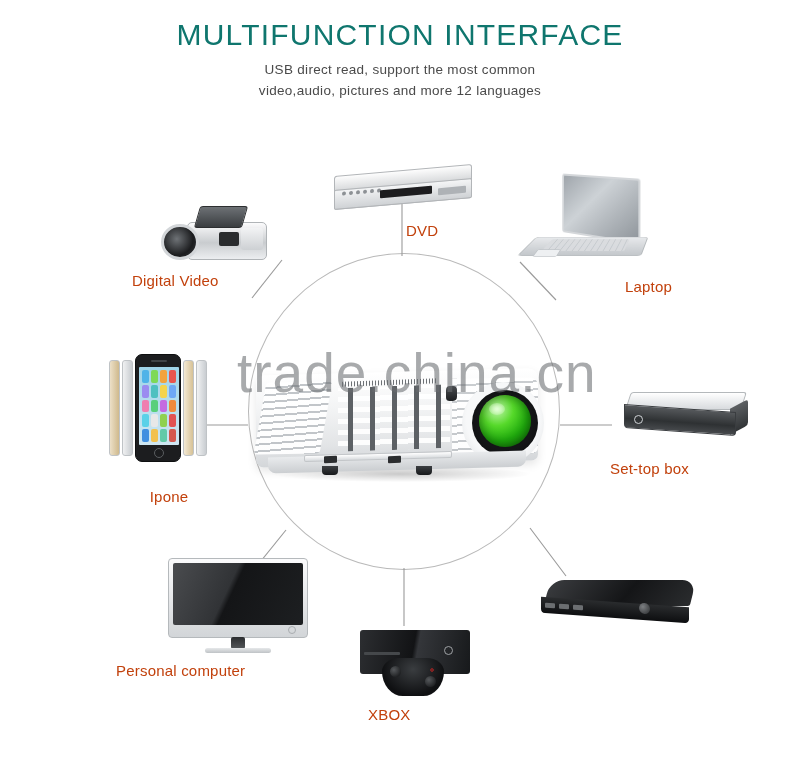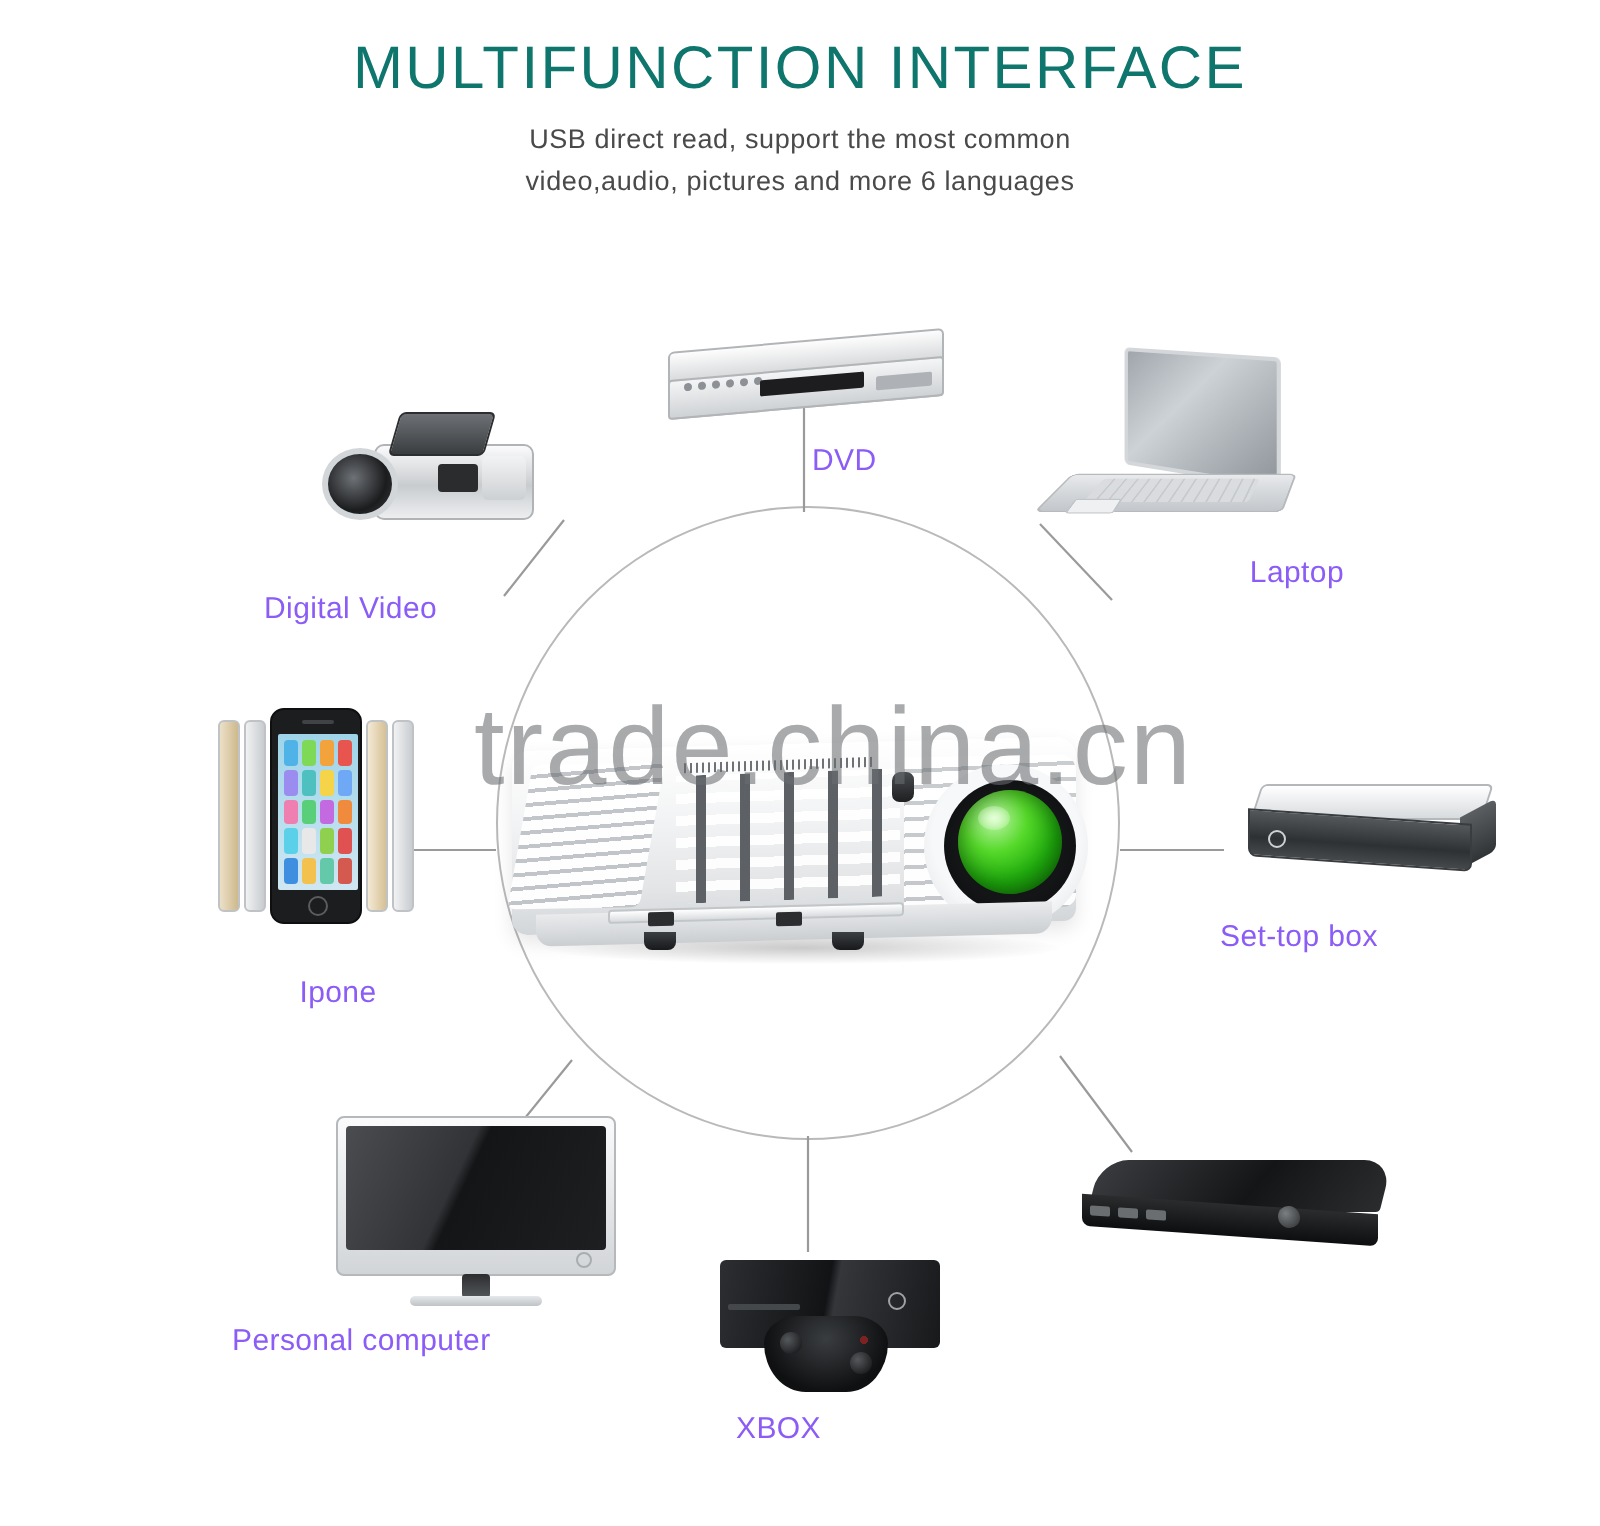--- a/index.html
+++ b/index.html
@@ -30,21 +30,21 @@
     border: 1px solid #b9b9b9; border-radius: 50%;
     background: #fff;
   }
 
   
   .links { position: absolute; left: 0; top: 0; width: 800px; height: 763px; pointer-events: none; }
 
   
   .node { position: absolute; text-align: center; }
   .node .label {
-    font-size: 15px; color: #8b5cf6; white-space: nowrap;
+    font-size: 15px; color: #c2410c; white-space: nowrap;
     letter-spacing: .2px; margin-top: 4px;
   }
   .node .art { position: relative; margin: 0 auto; }
 
   
   .dvd { width: 150px; height: 56px; }
   .dvd .body {
     position: absolute; left: 6px; top: 8px; width: 138px; height: 34px;
     background: linear-gradient(#fdfdfd,#d6d8da 45%,#eceef0 55%,#c7cacd);
     border: 1px solid #b2b5b8; border-radius: 3px;
@@ -342,21 +342,21 @@
     text-align: center; pointer-events: none;
   }
 </style>
 </head>
 <body>
 
 <div class="header">
   <div class="title">MULTIFUNCTION INTERFACE</div>
   <div class="subtitle">
     <span>USB direct read, support the most common</span>
-    <span>video,audio, pictures and more 6 languages</span>
+    <span>video,audio, pictures and more 12 languages</span>
   </div>
 </div>
 
 <div class="hub"></div>
 
 <svg class="links" viewBox="0 0 800 763">
   <g stroke="#9a9a9a" stroke-width="1.1" fill="none">
     <line x1="402" y1="200" x2="402" y2="256"></line>
     <line x1="520" y1="262" x2="556" y2="300"></line>
     <line x1="560" y1="425" x2="612" y2="425"></line>
@@ -397,21 +397,21 @@
 </div>
 
 <div class="node" style="left:130px; top:202px; width:170px;">
   <div class="art cam">
     <div class="body"></div>
     <div class="grip"></div>
     <div class="flip"></div>
     <div class="lcd"></div>
     <div class="lens"></div>
   </div>
-  <div class="label" style="text-align:left; margin-left:2px; margin-top:26px;">Digital Video</div>
+  <div class="label" style="text-align:left; margin-left:2px; margin-top:2px;">Digital Video</div>
 </div>
 
 <div class="node" style="left:88px; top:352px; width:140px;">
   <div class="art ipone">
     <div class="side s1"></div>
       <div class="side s2"></div>
     <div class="side s3"></div>
       <div class="side s4"></div>
     <div class="phone">
       <div class="spk"></div>

